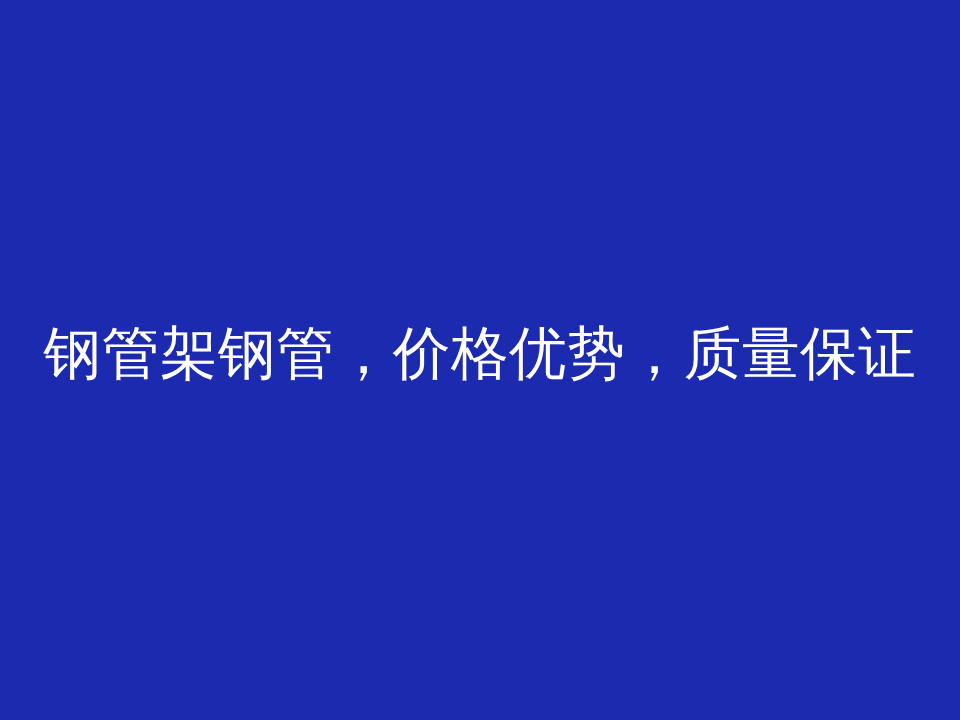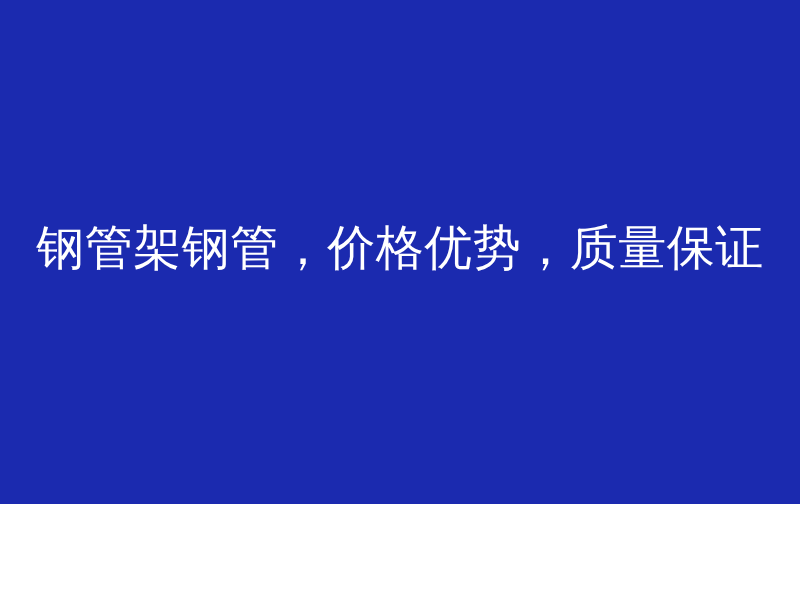--- a/index.html
+++ b/index.html
@@ -11,21 +11,21 @@
   body {
     width: 800px;
     height: 600px;
     overflow: hidden;
     font-family: "DejaVu Sans", "Liberation Sans", sans-serif;
   }
 
   .banner {
     position: relative;
     width: 800px;
-    height: 504px;
+    height: 600px;
     background: #1B2AAF;
     display: flex;
     align-items: center;
     justify-content: center;
     box-sizing: border-box;
   }
 
   .banner-text-wrap {
     width: 100%;
     text-align: center;

